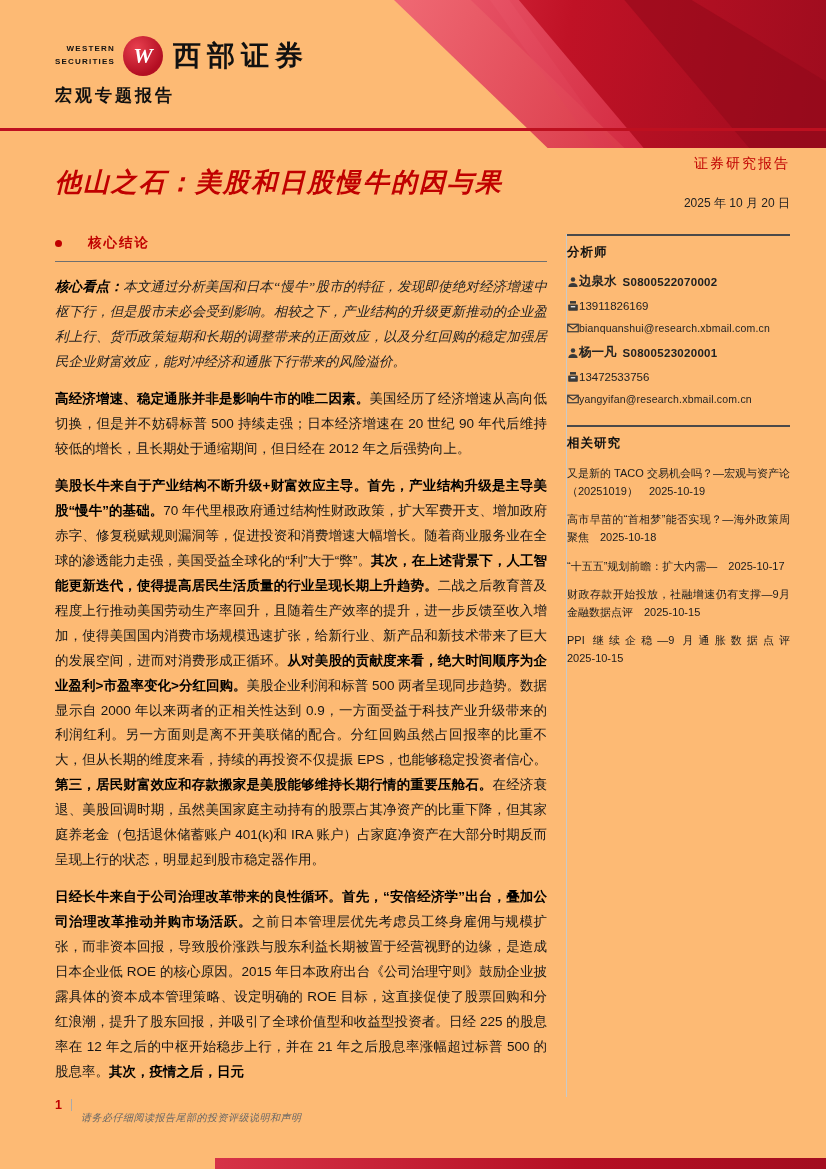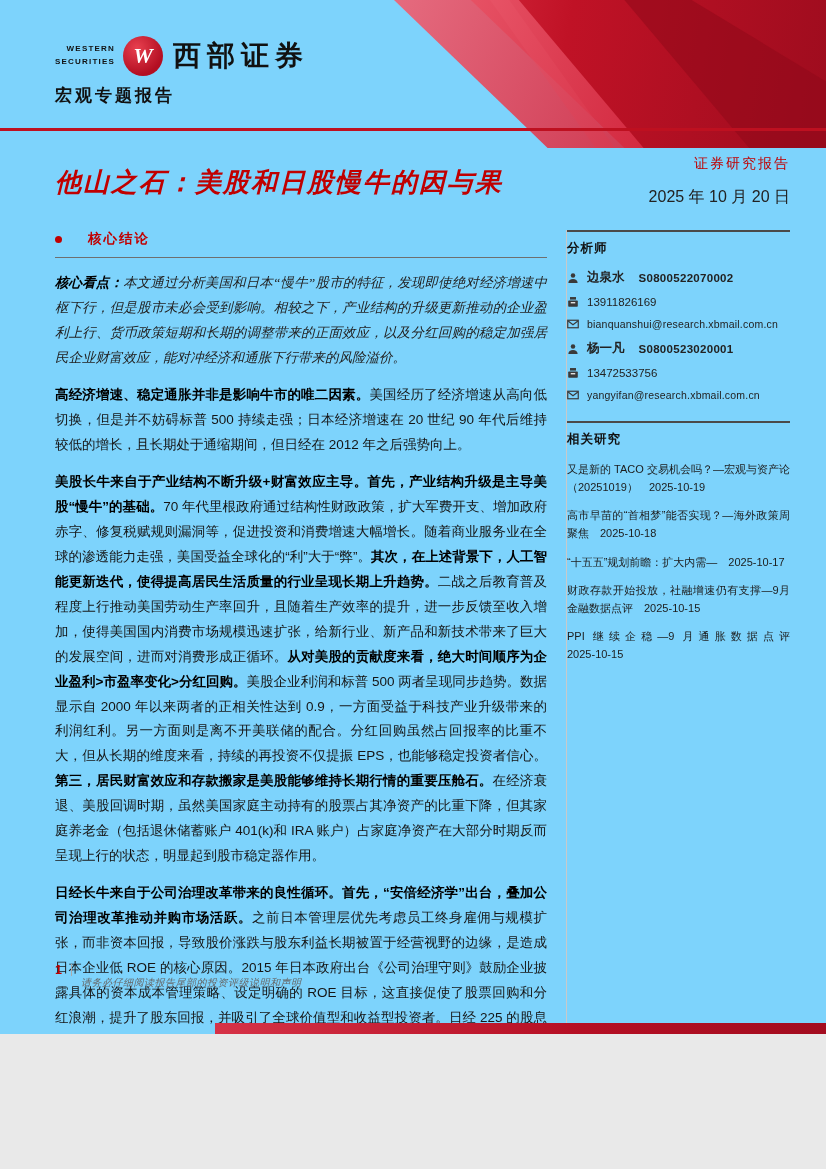--- a/index.html
+++ b/index.html
@@ -1,19 +1,19 @@
 <!DOCTYPE html>
 <html><head>
 <meta charset="utf-8">
 <style>
   * { margin:0; padding:0; box-sizing:border-box; }
   html,body { background:#e9e9e9; }
   .page {
-    position:relative; width:826px; height:1034px; margin:0 auto;
-    background:#7dd3fc; overflow:hidden;
+    position:relative; width:826px; height:1169px; margin:0 auto;
+    background:#fdba74; overflow:hidden;
     font-family:"Liberation Sans","DejaVu Sans",sans-serif; color:#1a1a1a;
   }
 
   
   .banner { position:absolute; top:0; right:0; width:480px; height:148px; overflow:hidden; z-index:1; }
   .banner .s1 { position:absolute; inset:0;
     background:linear-gradient(100deg,#e63a4e 0%,#c01226 45%,#9e0c1e 100%);
     clip-path:polygon(26% 0,100% 0,100% 100%,58% 100%); }
   .banner .s2 { position:absolute; inset:0;
     background:linear-gradient(115deg,#f26a7b 0%,#d02038 80%);
@@ -39,42 +39,42 @@
   .report-type { margin-top:8px; font-size:17px; font-weight:bold; letter-spacing:3px; color:#111; }
   .red-rule { margin-top:21px; height:3px; background:#BE1020; width:100%; position:relative; z-index:2; }
 
   
   .title-row { display:flex; justify-content:space-between; align-items:flex-start; padding:24px 36px 0 55px; }
   .doc-title { font-family:"Liberation Serif","DejaVu Serif",serif; font-style:italic;
     font-weight:bold; font-size:26px; color:#C00000; letter-spacing:2px; padding-top:10px;text-align:center; }
   .meta { text-align:right; }
   .report-label { color:#C00000; font-weight:normal; font-size:14px; letter-spacing:2px;
     font-family:"Liberation Serif","DejaVu Serif",serif; }
-  .date { margin-top:14px; font-size:16px; color:#222; }
+  .date { margin-top:22px; font-size:12px; color:#222; }
 
   
   .content { display:flex; padding:22px 36px 0 55px; align-items:stretch; }
   .main-col { width:492px; flex:0 0 auto; }
   .side-col { flex:1; margin-left:19px; border-left:1px solid #c9c9c9; }
 
   .section-head { display:flex; align-items:center; gap:26px;
     border-bottom:1px solid #6f6f6f; padding-bottom:9px; margin-bottom:13px; }
   .section-head .bullet { width:7px; height:7px; border-radius:50%; background:#C00000; flex:0 0 auto; }
   .section-head .label { color:#C00000; font-weight:bold; font-size:13.5px; letter-spacing:2px; }
 
   .para { font-size:13.5px; line-height:1.85; text-align:justify; margin-bottom:12px; color:#151515; }
   .para .b { font-weight:bold; color:#000; }
   .para.kai { font-family:"Liberation Serif","DejaVu Serif",serif; font-style:italic; color:#222; }
 
   
   .sb-title { border-top:2px solid #4a4a4a; padding-top:8px; font-weight:bold;
     font-size:12.5px; letter-spacing:1px; margin-bottom:12px; color:#111; }
   .sb-title.related { margin-top:20px; }
   .analyst { margin-bottom:10px; }
-  .a-row { display:flex; align-items:center; gap:8px; margin-bottom:10px; font-size:11.5px; color:#222; }
+  .a-row { display:flex; align-items:center; margin-bottom:10px; font-size:11.5px; color:#222; }
   .a-row .ic { width:12px; height:12px; flex:0 0 auto; display:inline-flex; }
   .a-row .ic svg { width:12px; height:12px; }
   .a-name { font-weight:bold; font-size:12.5px; }
   .a-cert { font-weight:bold; font-size:11.5px; margin-left:6px; letter-spacing:.3px; }
   .a-email { font-size:10.5px; letter-spacing:.2px; }
   .rel-item { font-size:11px; line-height:1.65; margin-bottom:10px; text-align:justify; color:#1c1c1c; }
   .rel-date { white-space:nowrap; }
 
   
   .footer { position:absolute; left:55px; bottom:44px; display:flex; align-items:center; gap:9px; z-index:2; }

